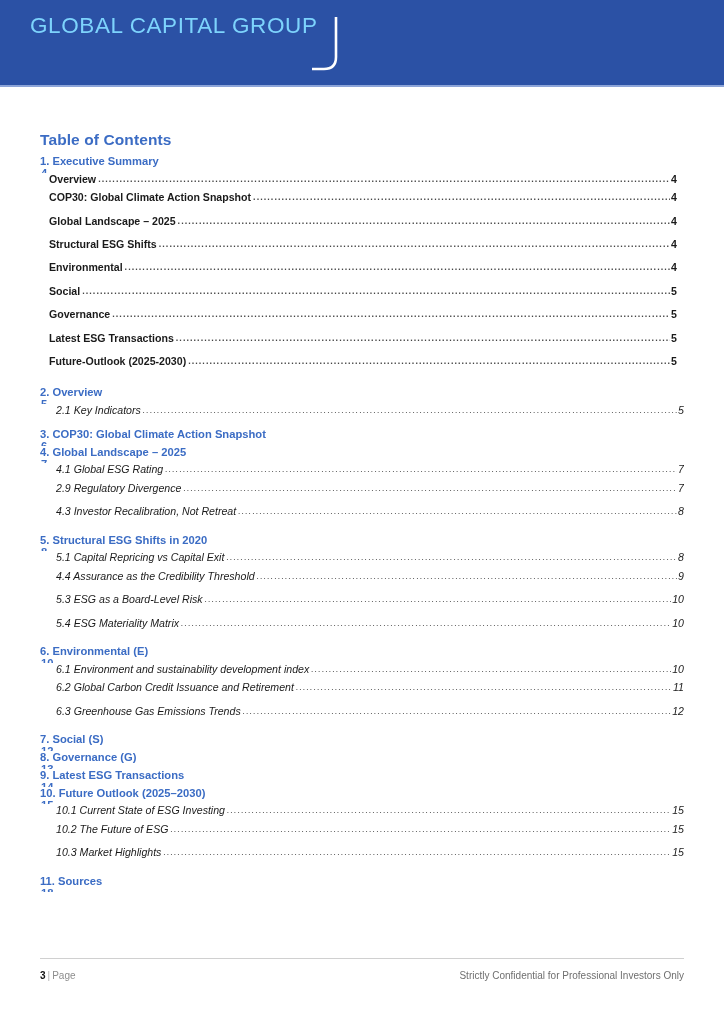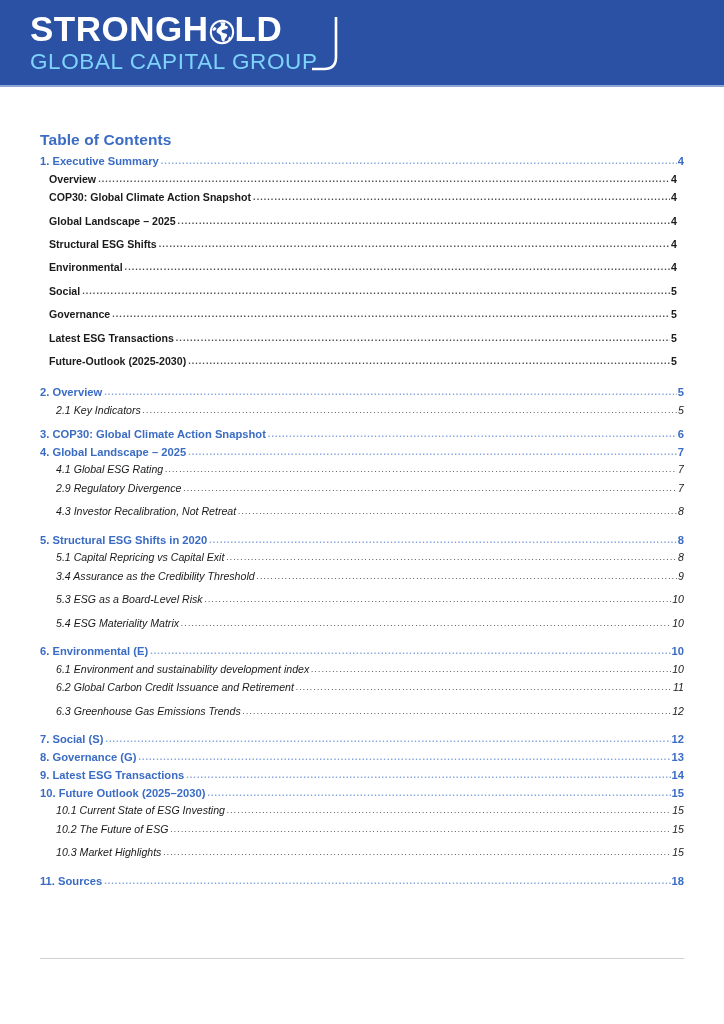--- a/index.html
+++ b/index.html
@@ -133,20 +133,21 @@
     text-align: right;
   }
 
   
   .lvl1 {
     height: 17.8px;
     margin-left: 0px;
     font-size: 11.2px;
     font-weight: bold;
     color: #3B6CC4;
+    flex-direction: column;
   }
   .lvl1 .toc-dots { color: #7FA0DC; }
 
   
   .lvl2b {
     height: 23.4px;
     margin-left: 9px;
     width: 628px;
     font-size: 10.6px;
     font-weight: bold;
@@ -198,29 +199,20 @@
     font-weight: bold;
   }
   .footer-sep { color: #b0b0b0; padding: 0 2px; }
   .footer-right { color: #6f6f6f; }
 </style>
 </head>
 <body>
 
 <div class="header-band">
   <div class="logo-block">
-    <div class="logo-word">
-      <span>STRONGH</span><span class="globe-icon"><svg width="26" height="26" viewBox="0 0 26 26" xmlns="http://www.w3.org/2000/svg">
-            <circle cx="13" cy="13" r="12.2" fill="#ffffff"></circle>
-            <circle cx="13" cy="13" r="10.2" fill="#2B51A5"></circle>
-            <path d="M11.2 3.6c1.6-.5 3.4-.6 4.9-.1.9.9-.6 1.8-.2 2.8.8.9 2.4.4 3 1.6.4 1.3-1.3 2-2.3 2.4-1.3.4-2.9.2-3.9 1.2-.6 1.1.6 2.2 1.6 2.6 1.2.5 2.8.2 3.7 1.3.5 1.3-.6 2.6-1.3 3.6-.8 1-1.4 2.3-1.2 3.6-1.1.6-2.4-.5-2.8-1.6-.6-1.5-.3-3.2-1.1-4.6-.9-1.3-2.6-1.6-3.6-2.8-.7-1.1-.4-2.6.4-3.6 1-1.3 2.7-1.9 3.5-3.4.4-.9.2-2-.7-2.6z" fill="#ffffff"></path>
-            <path d="M5.2 7.9c.9.1 1.9.5 2.2 1.4.2 1-.8 1.7-1.6 2.1-.8.4-1.8.3-2.5-.3.2-1.2.9-2.3 1.9-3.2z" fill="#ffffff"></path>
-            <path d="M20.4 17.6c.7.3 1.4.9 1.4 1.7-.6.9-1.4 1.7-2.3 2.3-.5-.8-.3-1.8.1-2.6.2-.5.5-1 .8-1.4z" fill="#ffffff"></path>
-          </svg></span><span>LD</span>
-    </div>
     <div class="logo-sub">GLOBAL CAPITAL GROUP</div>
     <svg class="logo-swoosh" viewBox="0 0 40 62" xmlns="http://www.w3.org/2000/svg">
       <path d="M24 0 L24 40 Q24 52 12 52 L0 52" fill="none" stroke="#ffffff" stroke-width="2.6" stroke-linecap="round"></path>
     </svg>
   </div>
 </div>
 <div class="header-underline"></div>
 
 <div class="page-body">
 
@@ -319,21 +311,21 @@
         <span class="toc-label">5. Structural ESG Shifts in 2020</span>
         <span class="toc-dots">...........................................................................................................................................................................................................................</span>
         <span class="toc-page">8</span>
       </div>
       <div class="toc-row lvl2 tight">
         <span class="toc-label">5.1 Capital Repricing vs Capital Exit</span>
         <span class="toc-dots">...........................................................................................................................................................................................................................</span>
         <span class="toc-page">8</span>
       </div>
       <div class="toc-row lvl2">
-        <span class="toc-label">3.4 Assurance as the Credibility Threshold</span>
+        <span class="toc-label">4.4 Assurance as the Credibility Threshold</span>
         <span class="toc-dots">...........................................................................................................................................................................................................................</span>
         <span class="toc-page">9</span>
       </div>
       <div class="toc-row lvl2">
         <span class="toc-label">5.3 ESG as a Board-Level Risk</span>
         <span class="toc-dots">...........................................................................................................................................................................................................................</span>
         <span class="toc-page">10</span>
       </div>
       <div class="toc-row lvl2">
         <span class="toc-label">5.4 ESG Materiality Matrix</span>
@@ -399,14 +391,18 @@
       </div>
       <div class="gap-sm"></div>
       <div class="toc-row lvl1">
         <span class="toc-label">11. Sources</span>
         <span class="toc-dots">...........................................................................................................................................................................................................................</span>
         <span class="toc-page">18</span>
       </div>
     </div>
 
   <div class="footer-rule"></div>
+  <div class="footer">
+    <div class="footer-left"><span class="footer-page-num">3</span><span class="footer-sep">|</span><span>Page</span></div>
+    <div class="footer-right">Strictly Confidential for Professional Investors Only</div>
+  </div>
 
 </div>
 
 </body></html>

